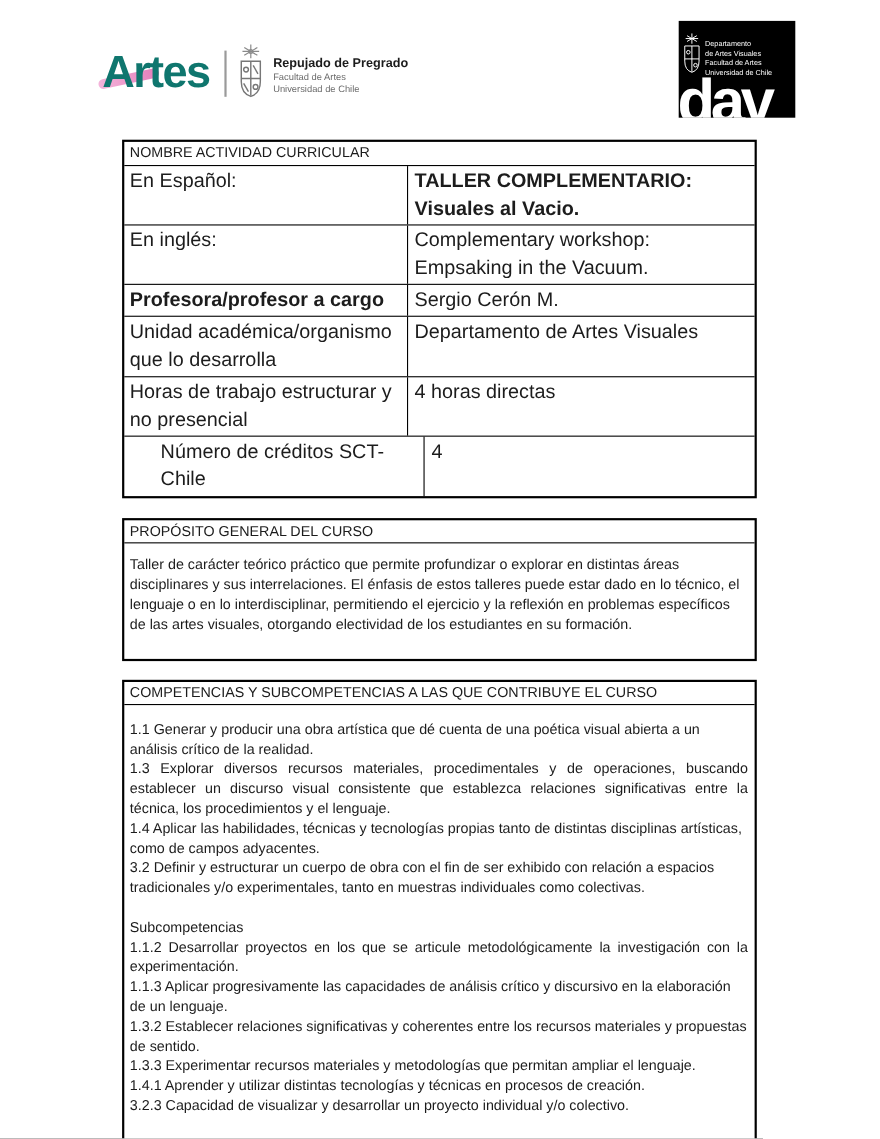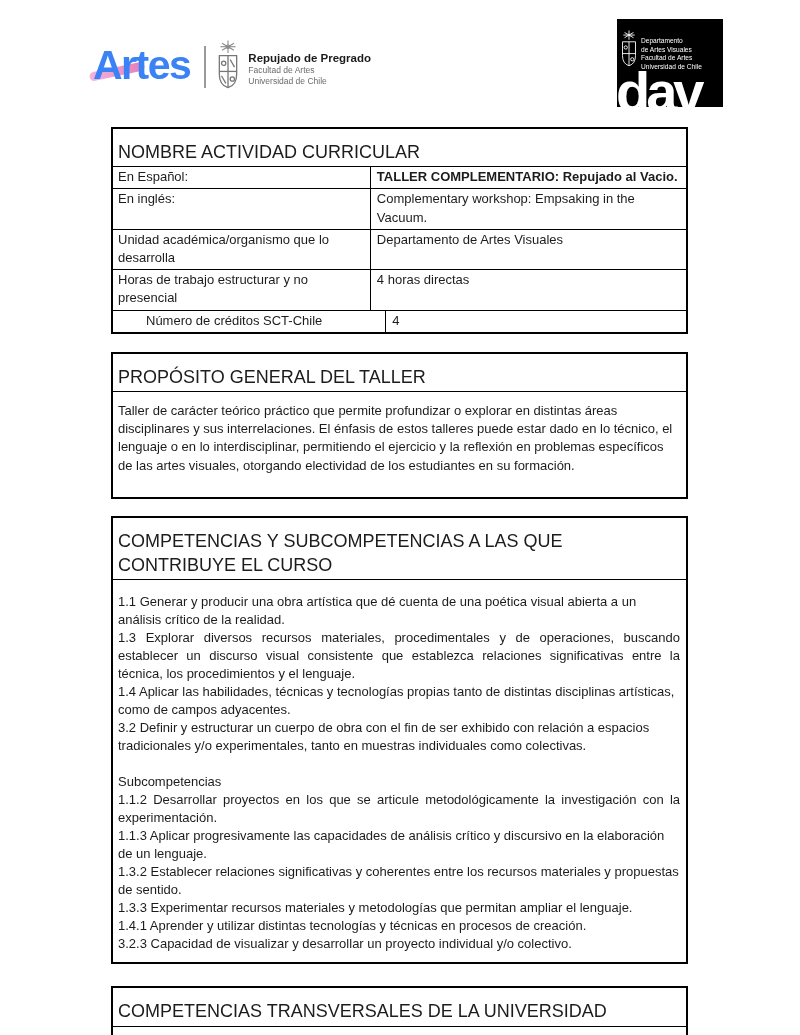--- a/index.html
+++ b/index.html
@@ -10,21 +10,21 @@
     background:#ffffff;
     font-family:"Liberation Sans", sans-serif;
     color:#1c1c1c;
     overflow:hidden;
   }
   
   .hdr{position:absolute;left:0;top:0;width:800px;height:127px;}
   .artes-logo{position:absolute;left:93px;top:40px;height:60px;display:flex;align-items:flex-start;}
   .artes-word{
     position:relative;z-index:2;
-    font-size:41px;font-weight:bold;letter-spacing:-1.5px;color:#3b82f6;line-height:1;
+    font-size:41px;font-weight:bold;letter-spacing:-1.5px;color:#0f766e;line-height:1;
     padding-top:5px;
   }
   .artes-swash{
     position:absolute;z-index:1;left:-4px;top:27px;width:56px;height:9px;
     border-radius:5px;transform:rotate(-12deg);
     opacity:.85;
   }
   .logo-divider{width:2px;height:42px;background:#9a9a9a;margin:6px 10px 0 14px;}
   .crest{margin-top:0px;}
   .pregrado-text{margin-left:8px;padding-top:12px;}
@@ -38,36 +38,36 @@
   .dav-word{
     position:absolute;bottom:-13px;left:-1px;
     font-size:56px;font-weight:bold;letter-spacing:-4px;line-height:1;
     color:#fff;white-space:nowrap;
   }
   .dav-spill{position:absolute;left:95px;top:0;width:25px;height:88px;overflow:hidden;}
   
   .content{position:absolute;left:111px;top:127px;width:577px;}
   .box{border:2px solid #000;box-sizing:border-box;background:#fff;}
   .box-title{
-    font-size:18px;line-height:1.35;padding:11px 5px 2px 5px;
+    font-size:13px;line-height:1.35;padding:1px 5px 2px 5px;
     border-bottom:1.5px solid #000;
   }
   
   .t1{margin-bottom:18px;}
-  .trow{display:flex;border-bottom:1.5px solid #000;font-size:13px;line-height:1.4;}
+  .trow{display:flex;border-bottom:1.5px solid #000;font-size:18px;line-height:1.4;}
   .trow:last-child{border-bottom:none;padding-left:28px;}
   .tlabel{width:45%;box-sizing:border-box;border-right:1.5px solid #000;padding:1px 6px 2px 5px;}
   .tvalue{flex:1;padding:1px 4px 2px 6px;white-space:pre-wrap;}
   .b{font-weight:bold;}
   
   .prop{margin-bottom:17px;}
   .prop-body{font-size:13px;line-height:1.4;padding:10px 7px 22px 5px;}
   
   .comp{margin-bottom:22px;}
-  .comp-body{font-size:13px;line-height:1.385;padding:13px 6px 9px 5px;}
+  .comp-body{font-size:13px;line-height:1.385;padding:13px 6px 22px 5px;}
   .comp-body p{margin:0;}
   .just{text-align:justify;}
   .subtitle{margin-top:18px !important;}
   
   .trans .empty-row{height:17px;}
   .trans .box-title{border-bottom:1.5px solid #000;}
 </style>
 </head>
 <body>
 
@@ -139,42 +139,46 @@
     </div>
   </div>
 
   <div class="content">
 
     <div class="box t1">
       <div class="box-title">NOMBRE ACTIVIDAD CURRICULAR</div>
 
       <div class="trow">
         <div class="tlabel">En Español:</div>
-        <div class="tvalue b">TALLER COMPLEMENTARIO: Repujado al Vacio.</div>
+        <div class="tvalue b">TALLER COMPLEMENTARIO: Visuales al Vacio.</div>
       </div>
       <div class="trow">
         <div class="tlabel">En inglés:</div>
         <div class="tvalue">Complementary workshop: Empsaking in the Vacuum.</div>
       </div>
       <div class="trow">
+        <div class="tlabel b">Profesora/profesor a cargo</div>
+        <div class="tvalue">Sergio Cerón M.</div>
+      </div>
+      <div class="trow">
         <div class="tlabel">Unidad académica/organismo que lo desarrolla</div>
         <div class="tvalue">Departamento de Artes Visuales</div>
       </div>
       <div class="trow">
         <div class="tlabel">Horas de trabajo estructurar y no presencial</div>
         <div class="tvalue">4 horas directas</div>
       </div>
       <div class="trow">
         <div class="tlabel">Número de créditos SCT-Chile</div>
         <div class="tvalue">4</div>
       </div>
     </div>
 
     <div class="box prop">
-      <div class="box-title">PROPÓSITO GENERAL DEL TALLER</div>
+      <div class="box-title">PROPÓSITO GENERAL DEL CURSO</div>
       <div class="prop-body">Taller de carácter teórico práctico que permite profundizar o explorar en distintas áreas disciplinares y sus interrelaciones. El énfasis de estos talleres puede estar dado en lo técnico, el lenguaje o en lo interdisciplinar, permitiendo el ejercicio y la reflexión en problemas específicos de las artes visuales, otorgando electividad de los estudiantes en su formación.</div>
     </div>
 
     <div class="box comp">
       <div class="box-title">COMPETENCIAS Y SUBCOMPETENCIAS A LAS QUE CONTRIBUYE EL CURSO</div>
       <div class="comp-body">
         <p>1.1 Generar y producir una obra artística que dé cuenta de una poética visual abierta a un análisis crítico de la realidad.</p>
         <p class="just">1.3 Explorar diversos recursos materiales, procedimentales y de operaciones, buscando establecer un discurso visual consistente que establezca relaciones significativas entre la técnica, los procedimientos y el lenguaje.</p>
         <p>1.4 Aplicar las habilidades, técnicas y tecnologías propias tanto de distintas disciplinas artísticas, como de campos adyacentes.</p>
         <p>3.2 Definir y estructurar un cuerpo de obra con el fin de ser exhibido con relación a espacios tradicionales y/o experimentales, tanto en muestras individuales como colectivas.</p>

